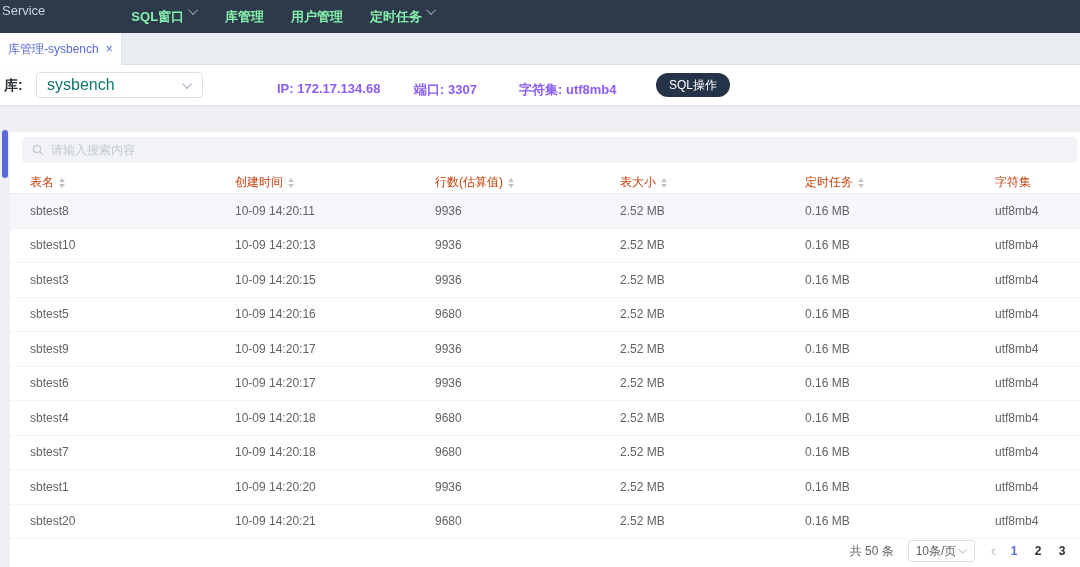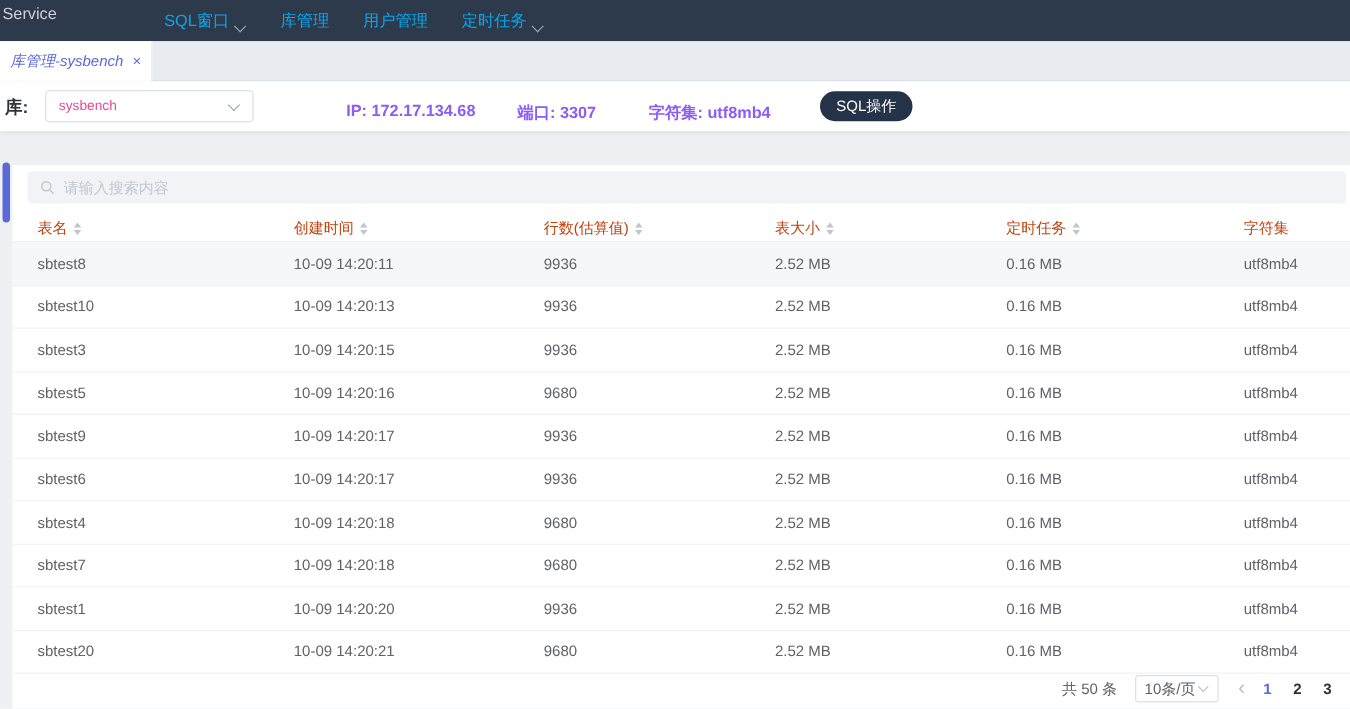--- a/index.html
+++ b/index.html
@@ -16,47 +16,47 @@
   .navbar {
     height: 33px; background: #2d3a4b;
     display: flex; align-items: center;
   }
   .logo {
     color: #ccd3dc; font-size: 13px; margin-left: 2px;
     align-self: flex-end; padding-bottom: 15px; white-space: nowrap;
   }
   .nav-menu { display: flex; margin-left: 86px; gap: 27px; align-items: center; }
   .nav-item {
-    color: #0ea5e9; font-size: 13px; font-weight: 400;
-    display: flex; align-items: flex-end; gap: 7px; cursor: pointer; white-space: nowrap;
+    color: #86efac; font-size: 13px; font-weight: 700;
+    display: flex; align-items: flex-start; gap: 7px; cursor: pointer; white-space: nowrap;
   }
   .chev {
     width: 7px; height: 7px; border-left: 1.5px solid #9aa6b5; border-bottom: 1.5px solid #9aa6b5;
     transform: rotate(-45deg) translateY(-2px); display: inline-block;
   }
 
   
   .tabstrip { height: 32px; background: #e9ecf1; border-bottom: 1px solid #dde2e8; display: flex; }
   .tab {
     background: #fff; min-width: 97px; padding: 0 8px;
     display: flex; align-items: center; justify-content: flex-start; gap: 7px;
     color: #5a68d8; font-size: 12px; border-right: 1px solid #e3e7ed;
-    margin-bottom: -1px; cursor: pointer; white-space: nowrap; font-style: italic;
+    margin-bottom: -1px; cursor: pointer; white-space: nowrap;
   }
   .tab-close { font-size: 12px; color: #5a68d8; cursor: pointer; }
 
   
   .toolbar { height: 40px; background: #fff; position: relative; box-shadow: 0 1px 3px rgba(0,0,0,0.08); }
   .db-label { position: absolute; left: 4px; top: 12px; font-size: 14px; font-weight: 700; color: #2f3338; }
   .db-select {
     position: absolute; left: 36px; top: 7px; width: 167px; height: 26px;
     border: 1px solid #dcdfe6; border-radius: 4px; background: #fff;
     display: flex; align-items: center; padding: 0 10px; cursor: pointer;
   }
-  .db-select .val { font-size: 11px; color: #ec4899; flex: 1; }
+  .db-select .val { font-size: 16px; color: #0f766e; flex: 1; }
   .info { position: absolute; top: 16px; font-size: 13px; font-weight: 700; color: #8b5cf6; white-space: nowrap; }
   .info-ip { left: 277px; }
   .info-port { left: 414px; }
   .info-charset { left: 519px; }
   .sql-btn {
     position: absolute; left: 656px; top: 8px; height: 24px; padding: 0 13px;
     background: #253349; color: #fff; font-size: 12px; border: none; border-radius: 12px;
     display: flex; align-items: center; cursor: pointer; font-family: inherit;
   }
 

